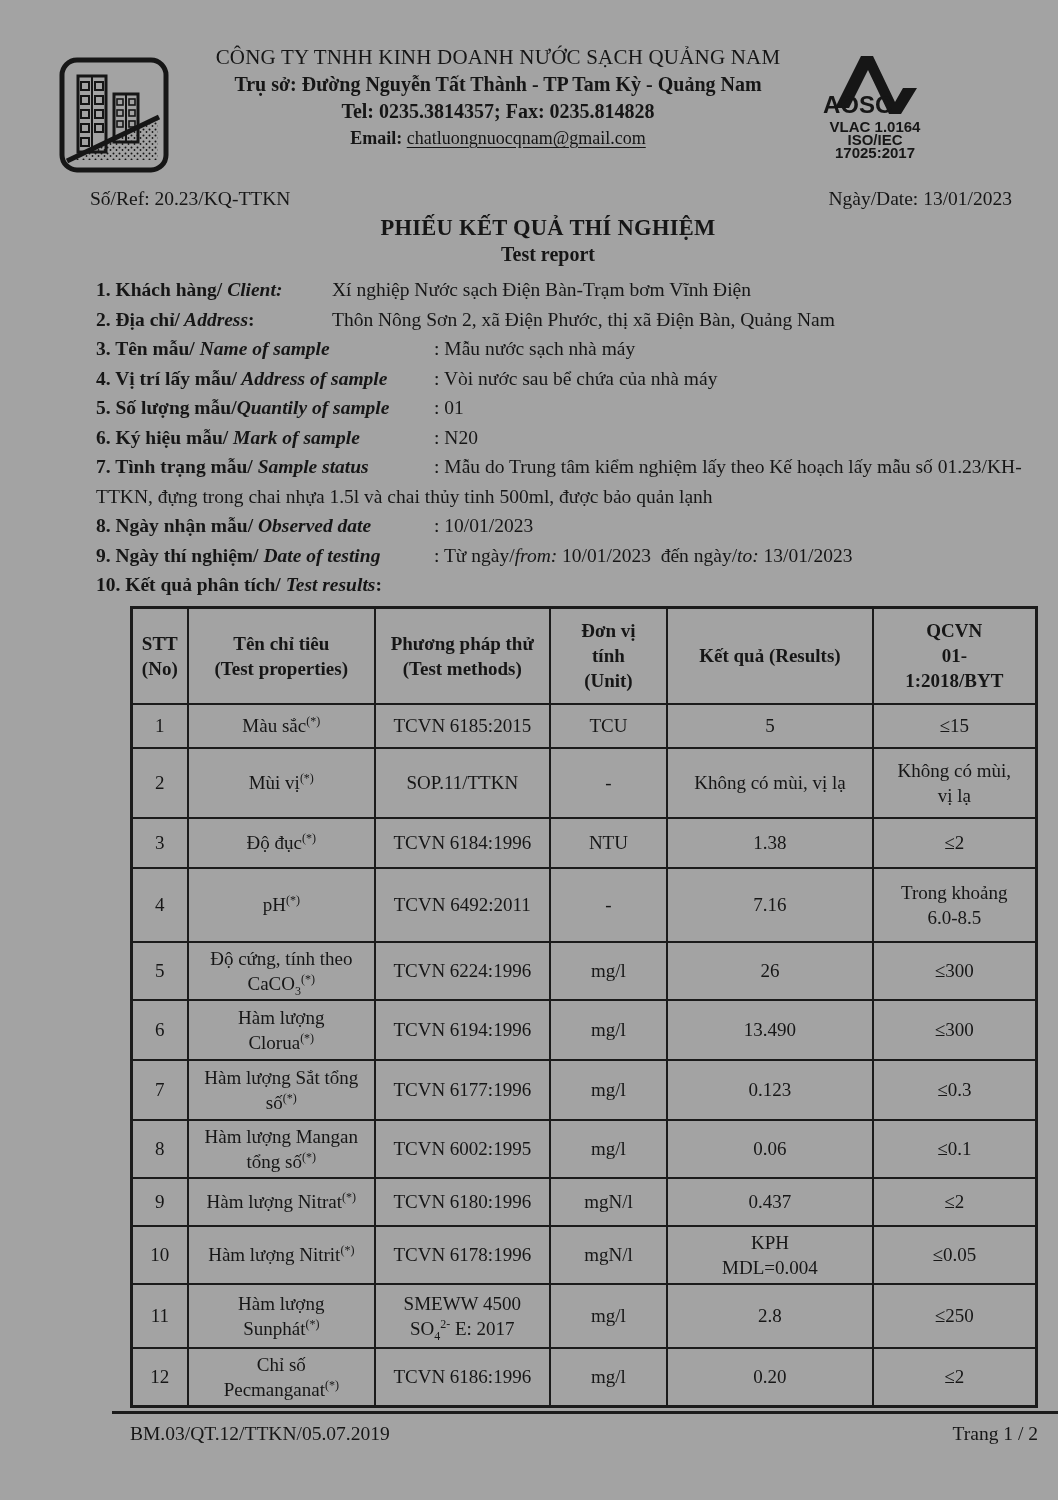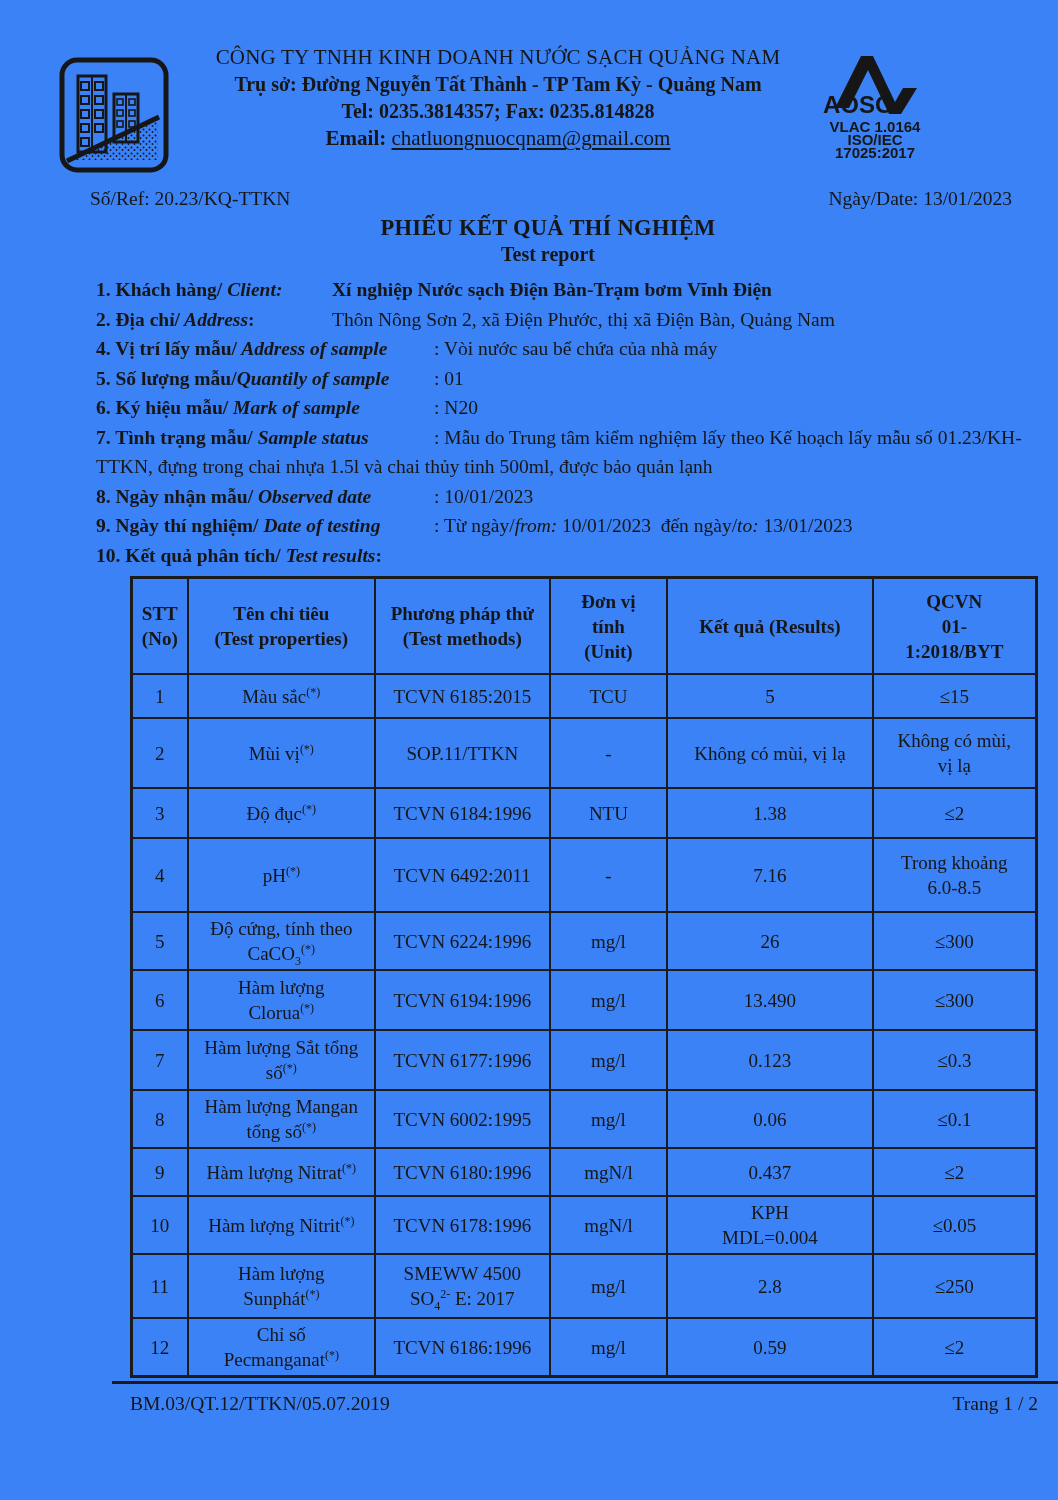--- a/index.html
+++ b/index.html
@@ -1,49 +1,49 @@
 <!DOCTYPE html>
 <html lang="vi"><head>
 <meta charset="utf-8">
 <style>
   html,body{margin:0;padding:0;background:#ffffff;}
   .page{
     position:relative;
     width:1058px;height:1500px;
-    background:#3b82f6;
+    background:#a3a3a3;
     box-sizing:border-box;
     padding:40px 20px 0 58px;
     font-family:"Liberation Serif","DejaVu Serif",serif;
     color:#161616;
     overflow:hidden;
   }
   
   .letterhead{display:flex;align-items:flex-start;}
   .logo-box{flex:0 0 118px;width:118px;padding-top:16px;}
   .head-text{flex:1;text-align:center;line-height:27px;padding-top:4px;}
   .company{font-size:21px;letter-spacing:.2px;}
   .center-name{font-size:20.5px;font-weight:bold;letter-spacing:.2px;}
   .addr,.tel{font-size:20px;font-weight:bold;}
-  .email-line{font-size:21px;font-weight:bold;}
+  .email-line{font-size:18px;font-weight:bold;}
   .email-link{font-weight:normal;color:#141414;text-decoration:underline;text-underline-offset:3px;}
   .cert-logos{flex:0 0 218px;display:flex;gap:8px;padding-top:10px;align-items:flex-start;}
   .ilac{width:100px;}
   .aosc{width:110px;text-align:center;}
   .aosc-sub{font-size:15px;font-weight:bold;line-height:13px;font-family:"Liberation Sans",sans-serif;}
   
   .meta-row{display:flex;justify-content:space-between;font-size:19.5px;margin:10px 26px 0 32px;}
   .title{text-align:center;font-size:22.5px;font-weight:bold;margin-top:5px;letter-spacing:.3px;}
   .subtitle{text-align:center;font-size:20px;font-weight:bold;margin-top:2px;}
   
   .info-list{margin:9px 10px 0 38px;font-size:19.5px;}
   .info-item{line-height:29.5px;}
   .info-label{display:inline-block;font-weight:bold;vertical-align:top;}
   .info-label.tab-a{min-width:236px;}
   .info-label.tab-b{min-width:338px;}
-  .info-value.vbold{font-weight:bold;}
+  .info-value.vbold{font-weight:normal;}
   
   table.results{
     border-collapse:collapse;
     margin:6px 0 0 72px;
     width:908px;
     font-size:19px;
     text-align:center;
     table-layout:fixed;
   }
   table.results th,table.results td{
@@ -129,20 +129,21 @@
     <span>Số/Ref: 20.23/KQ-TTKN</span>
     <span>Ngày/Date: 13/01/2023</span>
   </div>
 
   <div class="title">PHIẾU KẾT QUẢ THÍ NGHIỆM</div>
   <div class="subtitle">Test report</div>
 
   <div class="info-list" id="info-list">
       <div class="info-item"><span class="info-label tab-a">1. Khách hàng/<i> Client:</i></span><span class="info-value vbold">Xí nghiệp Nước sạch Điện Bàn-Trạm bơm Vĩnh Điện</span></div>
       <div class="info-item"><span class="info-label tab-a">2. Địa chỉ/<i> Address</i>:</span><span class="info-value">Thôn Nông Sơn 2, xã Điện Phước, thị xã Điện Bàn, Quảng Nam</span></div>
+      <div class="info-item"><span class="info-label tab-b">3. Tên mẫu/<i> Name of sample</i></span><span class="info-value">: Mẫu nước sạch nhà máy</span></div>
       <div class="info-item"><span class="info-label tab-b">4. Vị trí lấy mẫu/<i> Address of sample</i></span><span class="info-value">: Vòi nước sau bể chứa của nhà máy</span></div>
       <div class="info-item"><span class="info-label tab-b">5. Số lượng mẫu/<i>Quantily of sample</i></span><span class="info-value">: 01</span></div>
       <div class="info-item"><span class="info-label tab-b">6. Ký hiệu mẫu/<i> Mark of sample</i></span><span class="info-value">: N20</span></div>
       <div class="info-item"><span class="info-label tab-b">7. Tình trạng mẫu/<i> Sample status</i></span><span class="info-value">: Mẫu do Trung tâm kiểm nghiệm lấy theo Kế hoạch lấy mẫu số 01.23/KH-TTKN, đựng trong chai nhựa 1.5l và chai thủy tinh 500ml, được bảo quản lạnh</span></div>
       <div class="info-item"><span class="info-label tab-b">8. Ngày nhận mẫu/<i> Observed date</i></span><span class="info-value">: 10/01/2023</span></div>
       <div class="info-item"><span class="info-label tab-b">9. Ngày thí nghiệm/<i> Date of testing</i></span><span class="info-value">: Từ ngày/<i>from:</i> 10/01/2023&nbsp; đến ngày/<i>to:</i> 13/01/2023</span></div>
       <div class="info-item"><span class="info-label tab-none">10. Kết quả phân tích/<i> Test results</i>:</span></div>
     </div>
 
   <table class="results">
@@ -251,21 +252,21 @@
           <td>SMEWW 4500<br>SO<sub>4</sub><sup>2-</sup> E: 2017</td>
           <td>mg/l</td>
           <td>2.8</td>
           <td>≤250</td>
         </tr>
         <tr style="height: 50px;">
           <td>12</td>
           <td>Chỉ số<br>Pecmanganat<sup>(*)</sup></td>
           <td>TCVN 6186:1996</td>
           <td>mg/l</td>
-          <td>0.59</td>
+          <td>0.20</td>
           <td>≤2</td>
         </tr>
       </tbody>
   </table>
   <div class="cut-line"></div>
 
   <div class="footer-row">
     <span>BM.03/QT.12/TTKN/05.07.2019</span>
     <span>Trang 1 / 2</span>
   </div>

